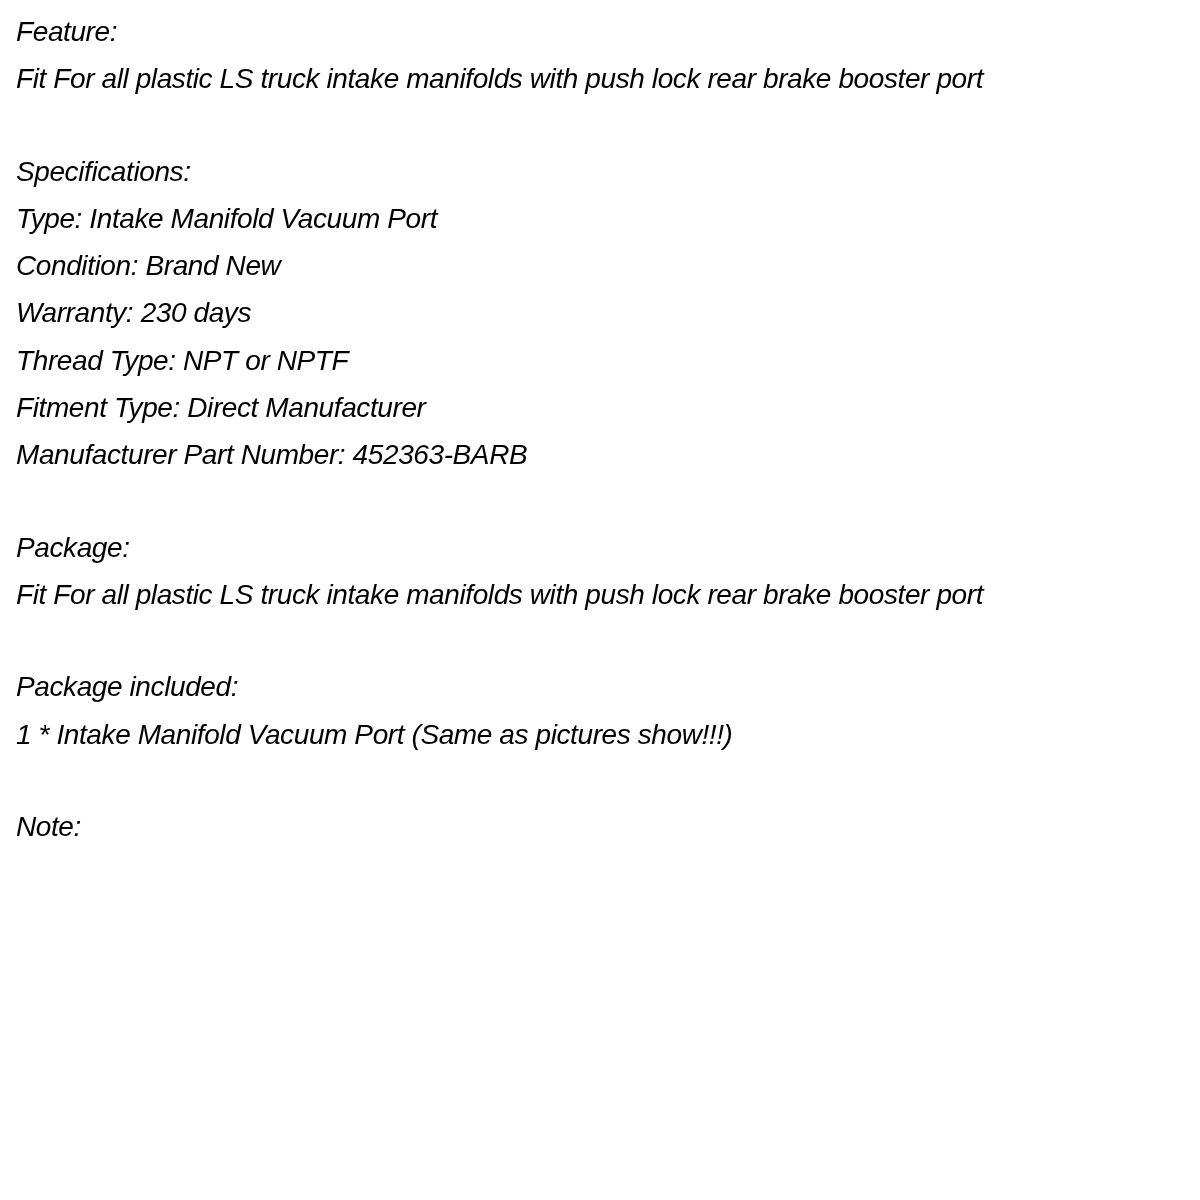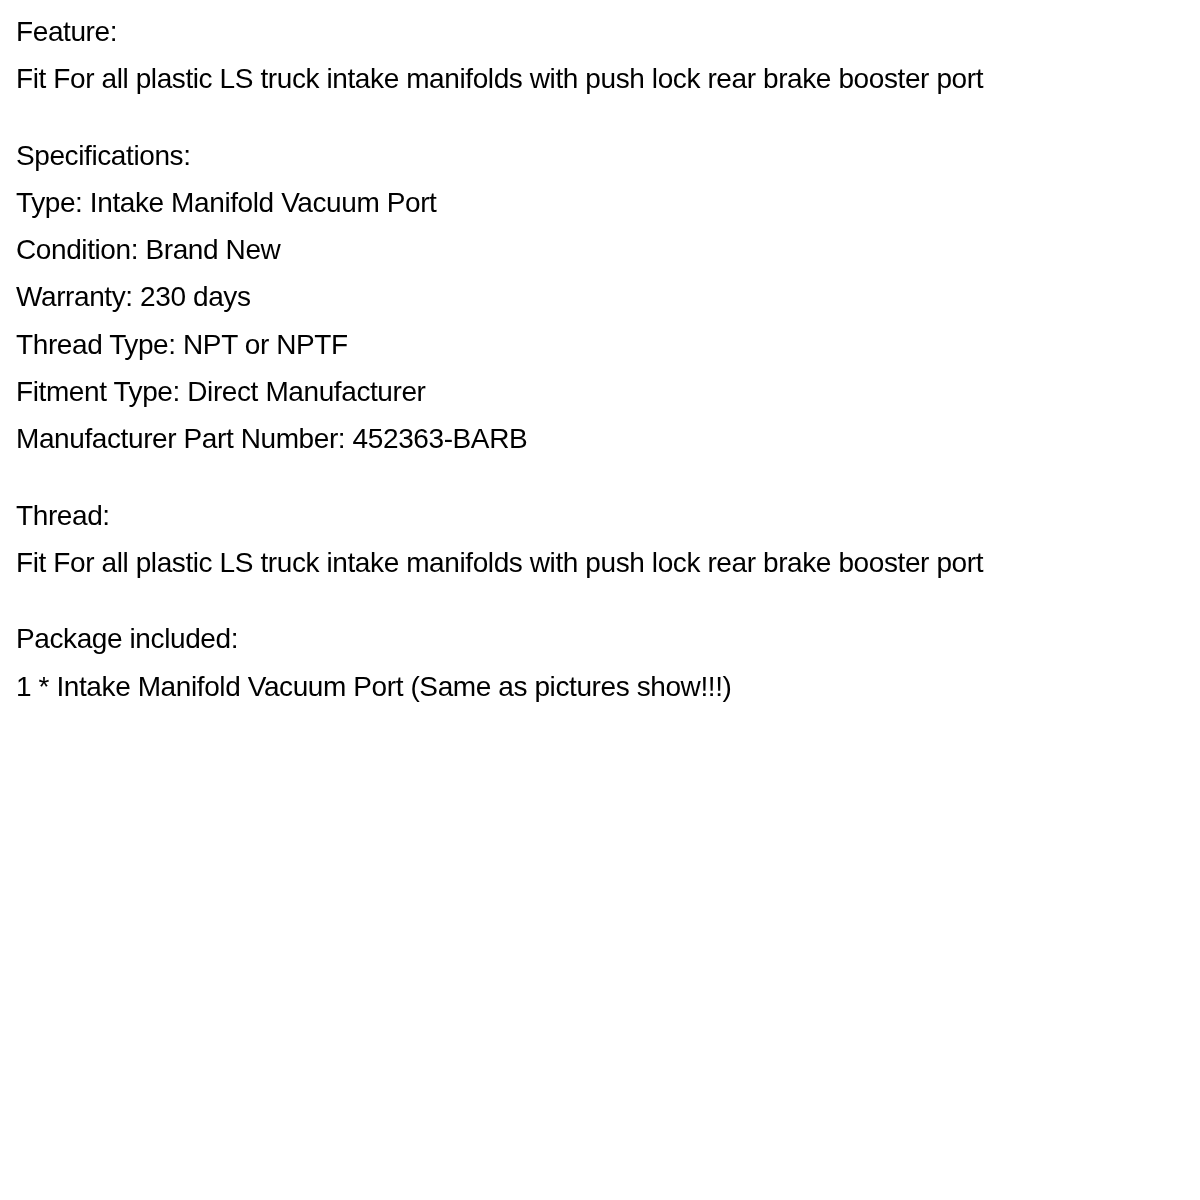--- a/index.html
+++ b/index.html
@@ -14,24 +14,25 @@
     background: #ffffff;
     padding: 8px 55px 0 16px;
     font-family: "Liberation Sans", "DejaVu Sans", sans-serif;
     font-size: 28px;
     line-height: 47.3px;
     color: #000000;
     letter-spacing: -0.4px;
     overflow: hidden;
   }
   .section + .section {
-    margin-top: 29px; 
+    margin-top: 45px; 
   }
   .line {
     white-space: normal;
+    font-style: italic;
   }
 </style>
 </head>
 <body>
 
 <div class="page">
 
   <div class="section">
     <div class="line">Feature:</div>
     <div class="line">Fit For all plastic LS truck intake manifolds with push lock rear brake booster port</div>
@@ -41,25 +42,26 @@
     <div class="line">Specifications:</div>
     <div class="line">Type: Intake Manifold Vacuum Port</div>
     <div class="line">Condition: Brand New</div>
     <div class="line">Warranty: 230 days</div>
     <div class="line">Thread Type: NPT or NPTF</div>
     <div class="line">Fitment Type: Direct Manufacturer</div>
     <div class="line">Manufacturer Part Number: 452363-BARB</div>
   </div>
 
   <div class="section">
-    <div class="line">Thread:</div>
+    <div class="line">Package:</div>
     <div class="line">Fit For all plastic LS truck intake manifolds with push lock rear brake booster port</div>
   </div>
 
   <div class="section">
     <div class="line">Package included:</div>
     <div class="line">1 * Intake Manifold Vacuum Port (Same as pictures show!!!)</div>
   </div>
 
   <div class="section">
+    <div class="line">Note:</div>
   </div>
 
 </div>
 
 </body></html>

